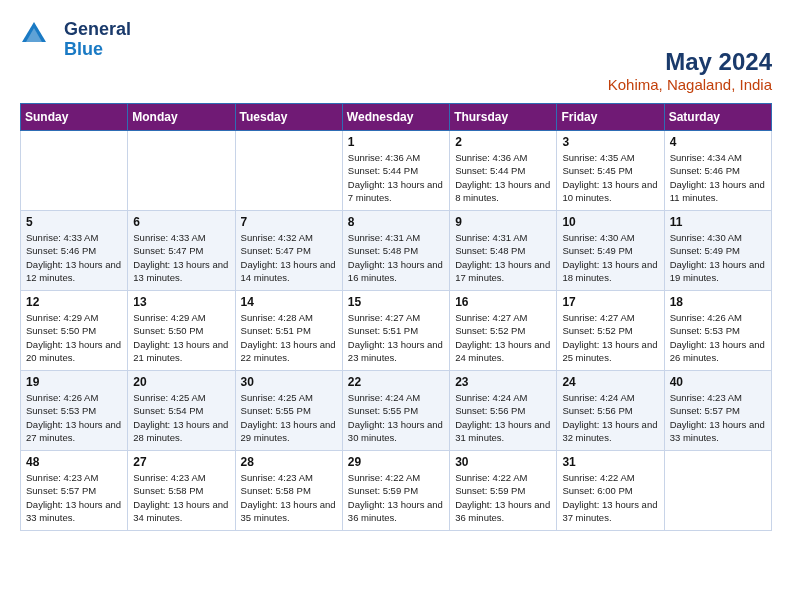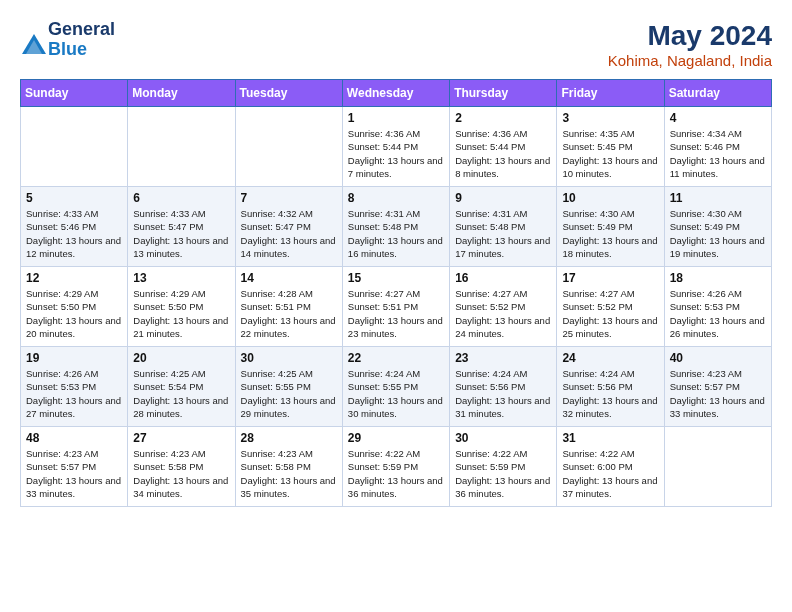--- a/index.html
+++ b/index.html
@@ -11,55 +11,56 @@
       padding: 20px;
     }
     .header {
       display: flex;
       justify-content: space-between;
       align-items: flex-start;
       margin-bottom: 10px;
     }
     .logo {
       display: flex;
-      align-items: flex-end;
-      gap: 0;
+      align-items: flex-start;
+      gap: 16px;
     }
     .logo-text {
       font-size: 18px;
       font-weight: bold;
       color: #1a3a6b;
       line-height: 1.1;
     }
     .logo-text span {
       color: #1a7ac4;
     }
     .logo-icon {
       width: 28px;
       height: 28px;
     }
     .title-block {
       text-align: right;
     }
     .month-title {
-      font-size: 28px;
+      font-size: 24px;
       font-weight: bold;
       color: #1a3a6b;
+      margin-top: 28px;
     }
     .location {
       font-size: 15px;
       color: #c2410c;
     }
     table {
       width: 100%;
       border-collapse: collapse;
       font-size: 10.5px;
     }
     thead tr {
-      background: #8b5cf6;
+      background: #701a75;
       color: #fff;
       margin-left: 20px;
     }
     thead th {
       padding: 6px 4px;
       text-align: left;
       font-weight: bold;
       font-size: 12px;
       border: 1px solid #2e6db4;
     }

